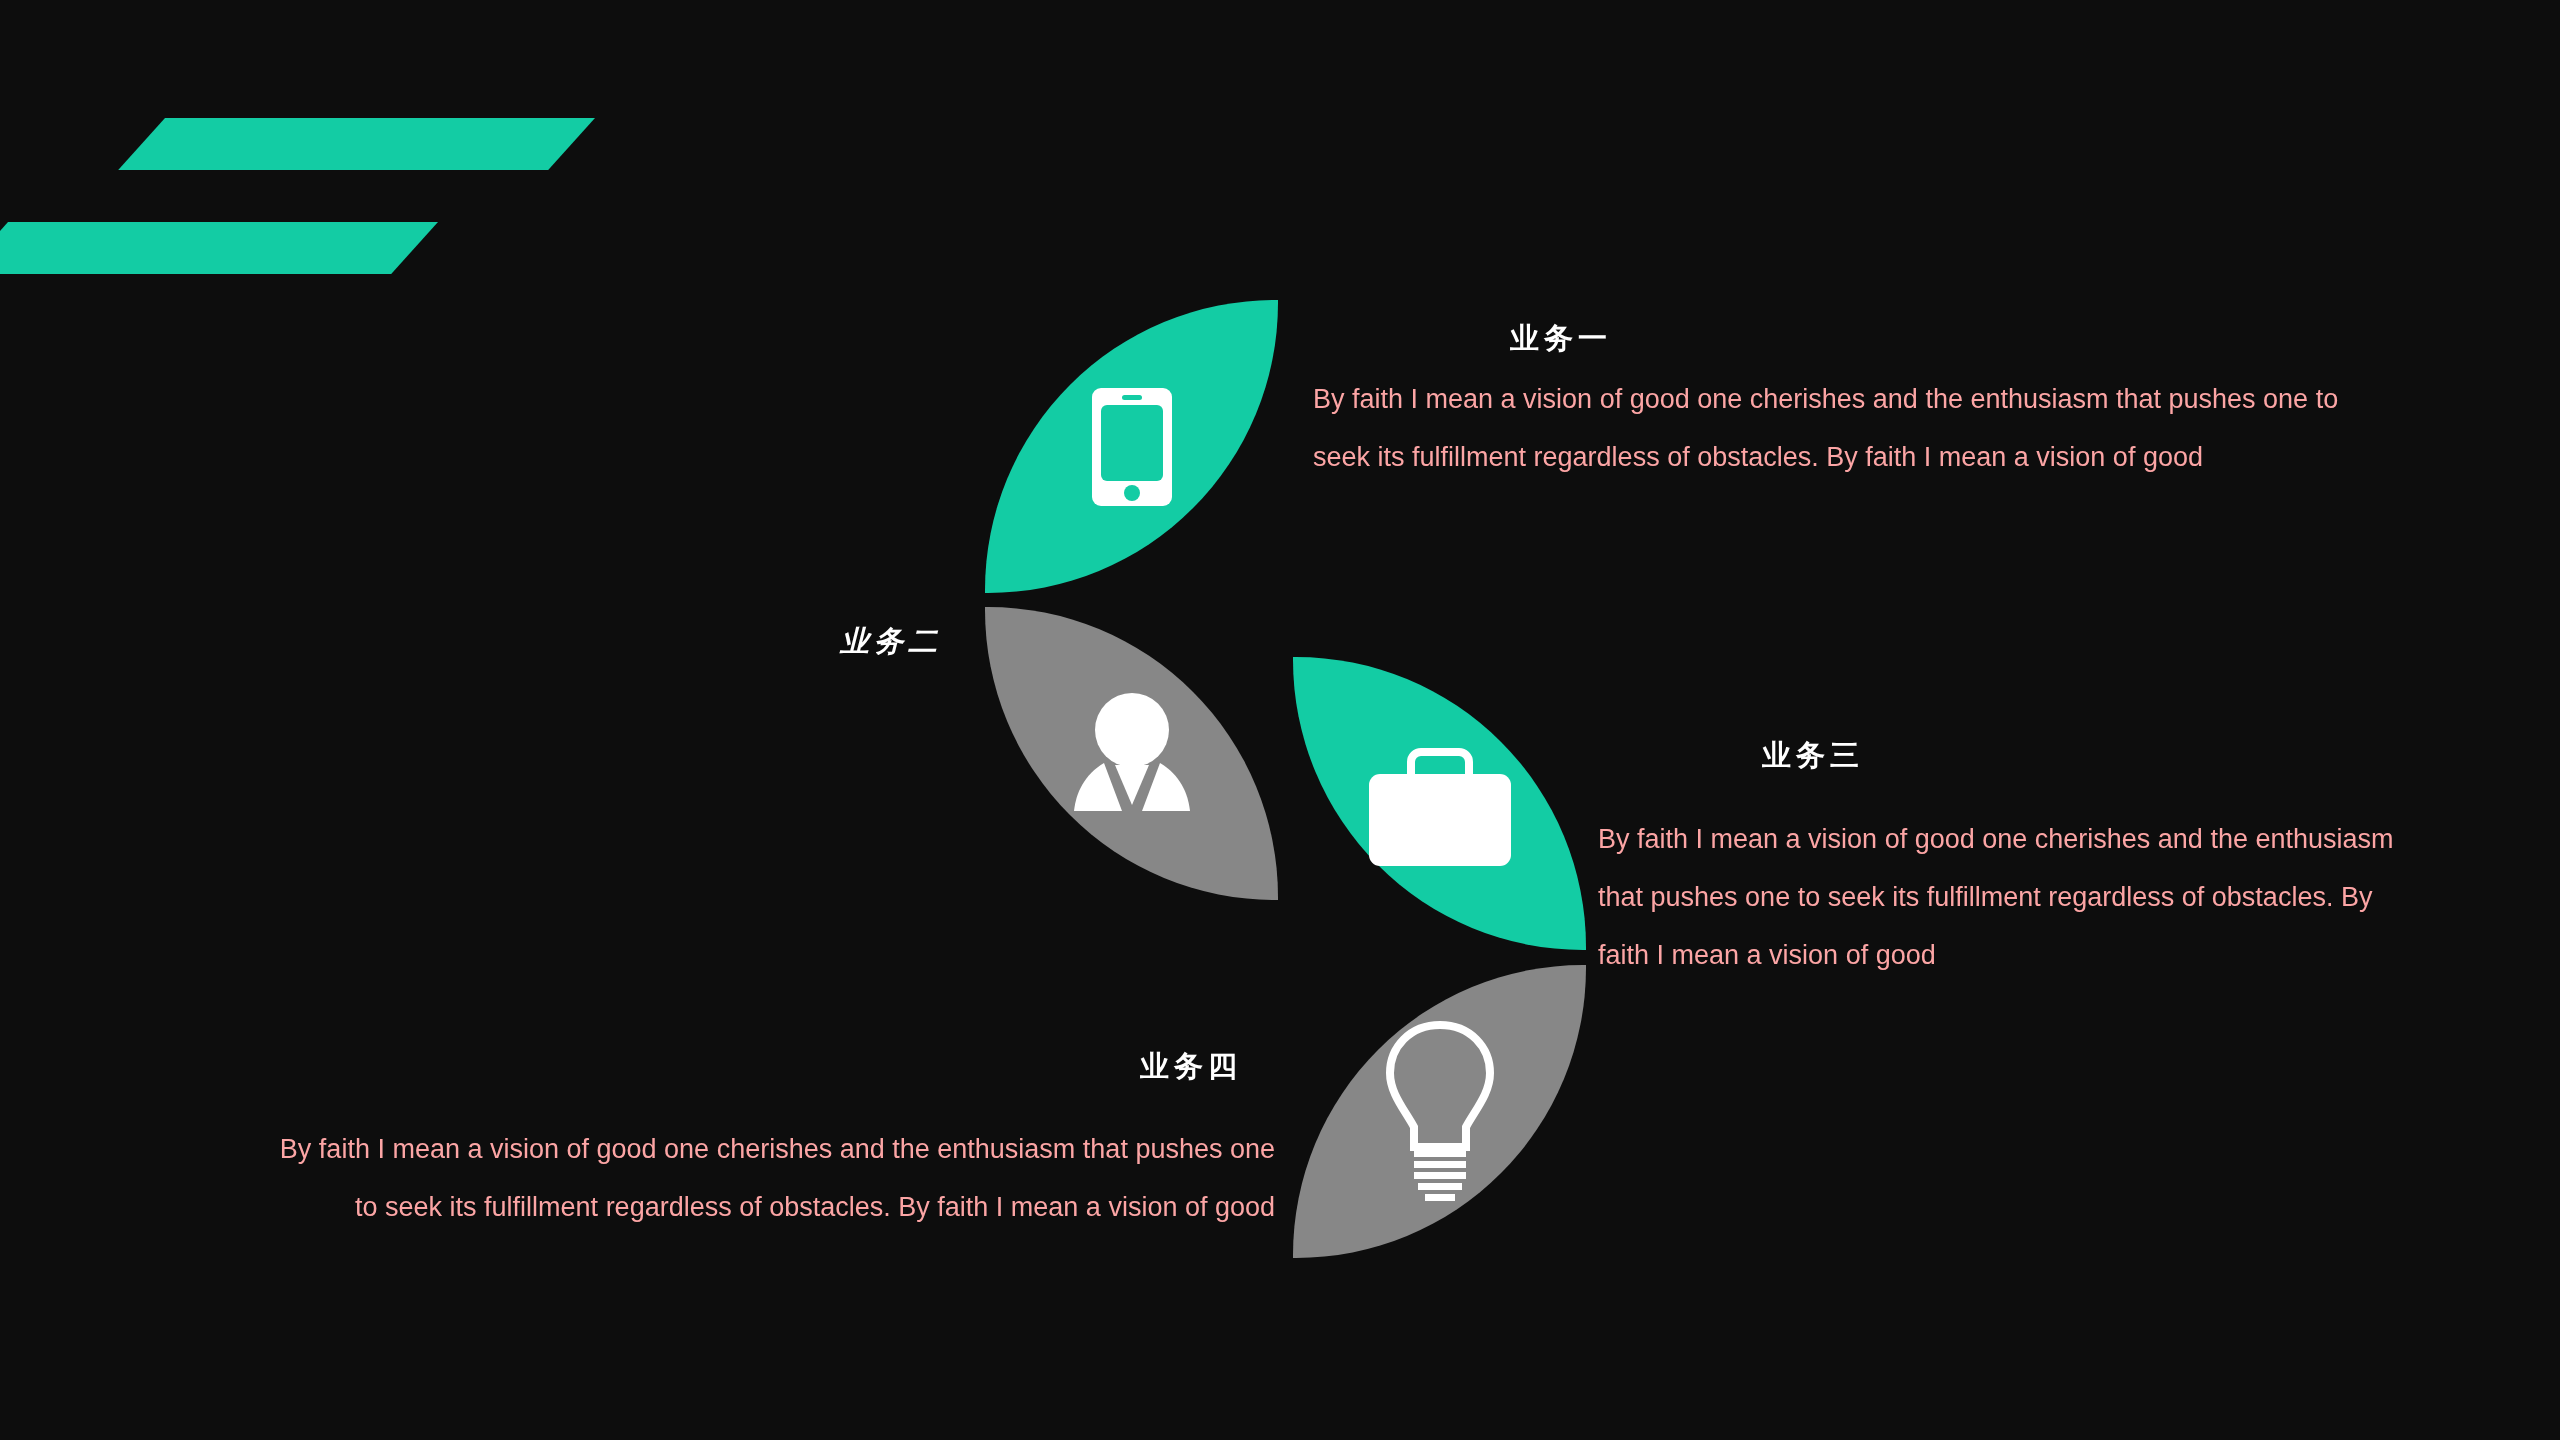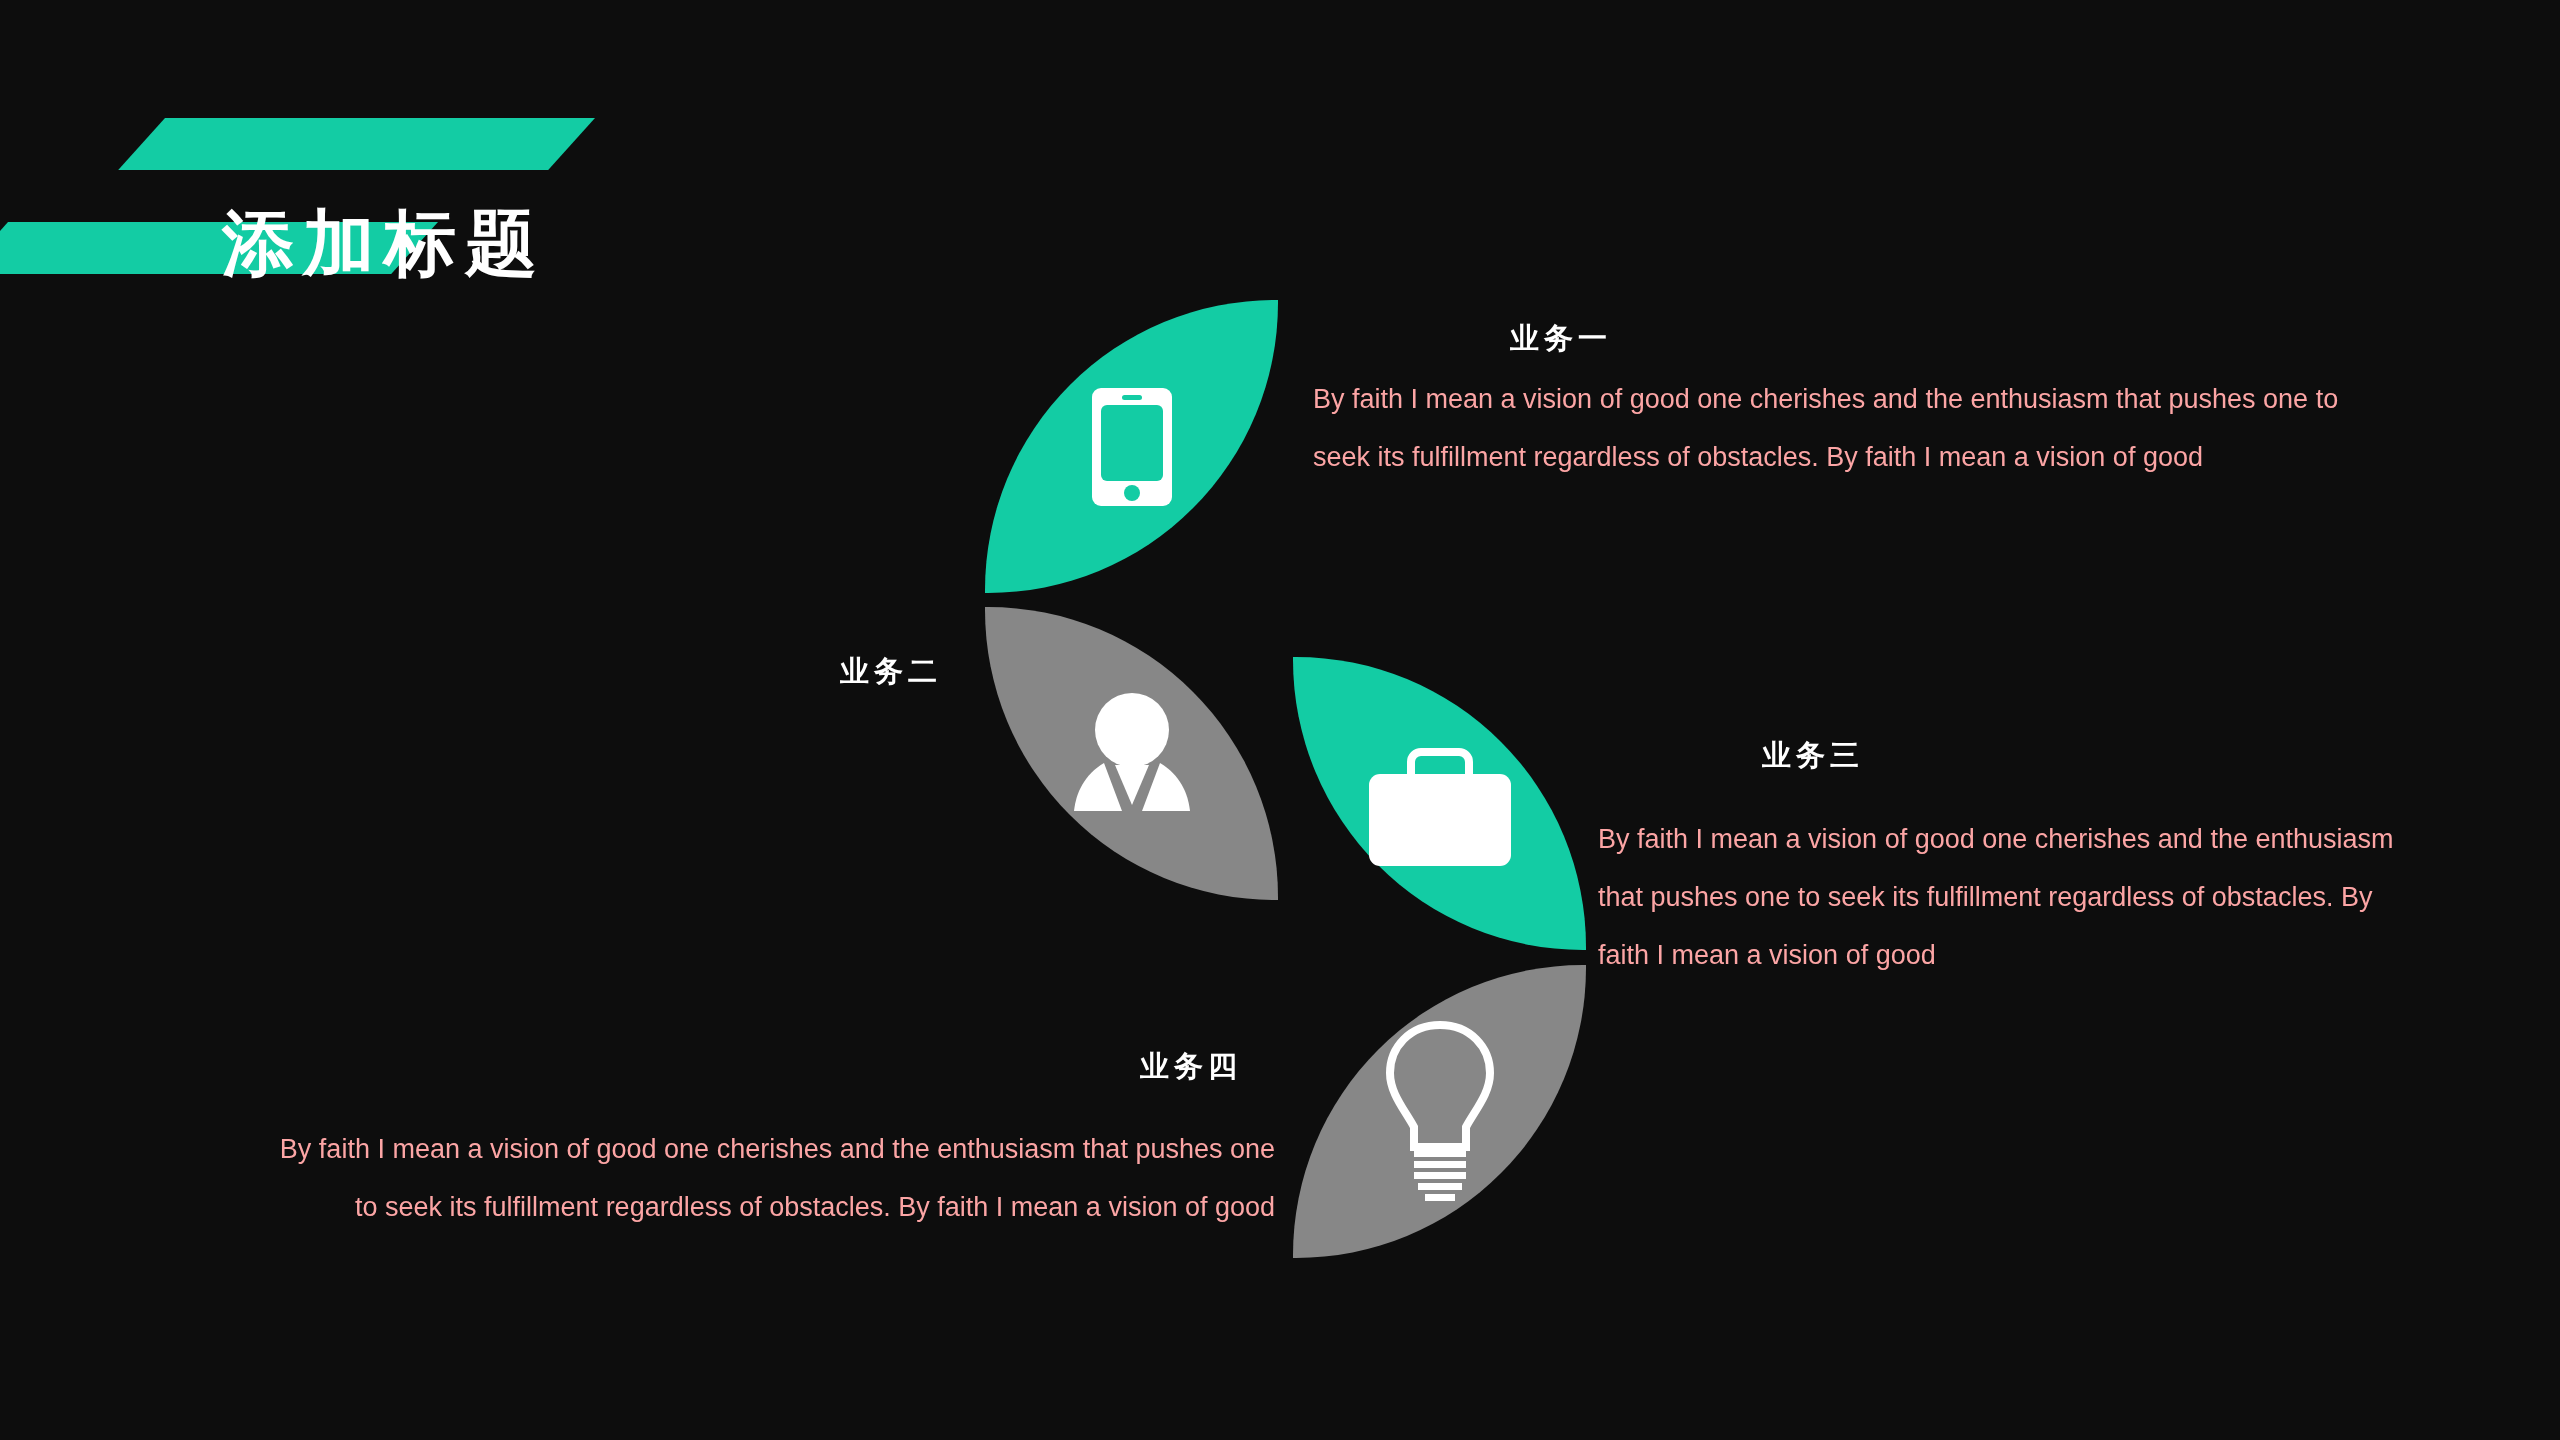--- a/index.html
+++ b/index.html
@@ -95,39 +95,38 @@
     font-weight: 300;
     color: #fca5a5;
     line-height: 2.15;
   }
 
   
   #heading-1 { left: 1510px; top: 295px; margin-top: 24px; }
   #body-1    { left: 1313px; top: 370px; width: 1035px; text-align: left; }
 
   
-  #heading-2 { left: 840px; top: 652px; }
+  #heading-2 { left: 840px; top: 622px; font-style: italic; }
 
   
   #heading-3 { left: 1726px; top: 736px; margin-left: 36px; }
   #body-3    { left: 1598px; top: 810px; width: 820px; text-align: left; }
 
   
   #heading-4 { left: 1140px; top: 1047px; }
   #body-4    { left: 250px; top: 1120px; width: 1025px; text-align: right; }
 </style>
 </head>
 <body>
 
 <div id="slide">
 
   <div class="stripe" id="stripe-a"></div>
   <div class="stripe" id="stripe-b"></div>
 
-  <div id="page-title">添加标题</div>
 
   <div class="leaf teal dir-tl" id="leaf-1">
     <div class="icon-wrap">
       <svg width="80" height="118" viewBox="0 0 80 118">
         <rect x="0" y="0" width="80" height="118" rx="9" ry="9" fill="#ffffff"></rect>
         <rect x="9" y="17" width="62" height="76" rx="6" ry="6" fill="#13cca4"></rect>
         <rect x="30" y="7" width="20" height="5" rx="2.5" ry="2.5" fill="#13cca4"></rect>
         <circle cx="40" cy="105" r="8" fill="#13cca4"></circle>
       </svg>
     </div>

